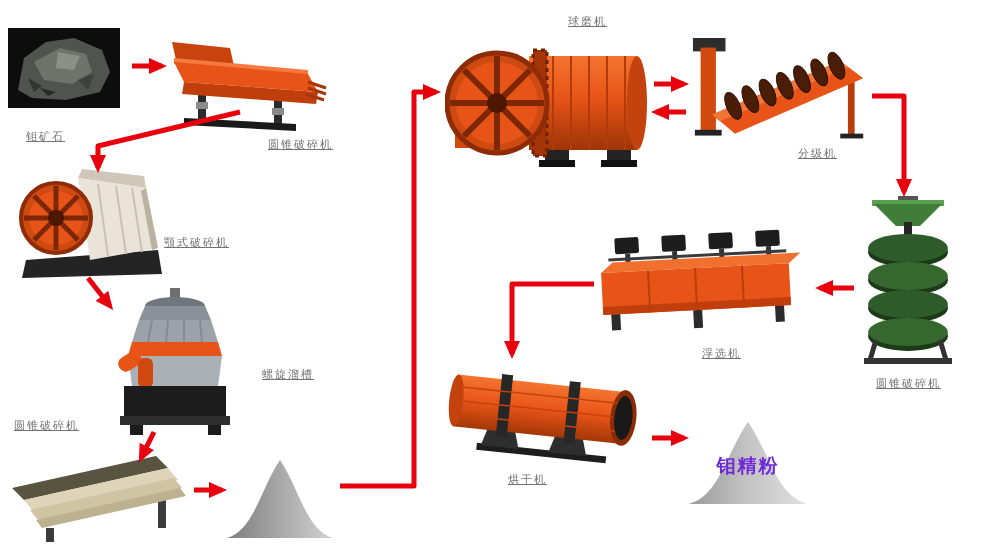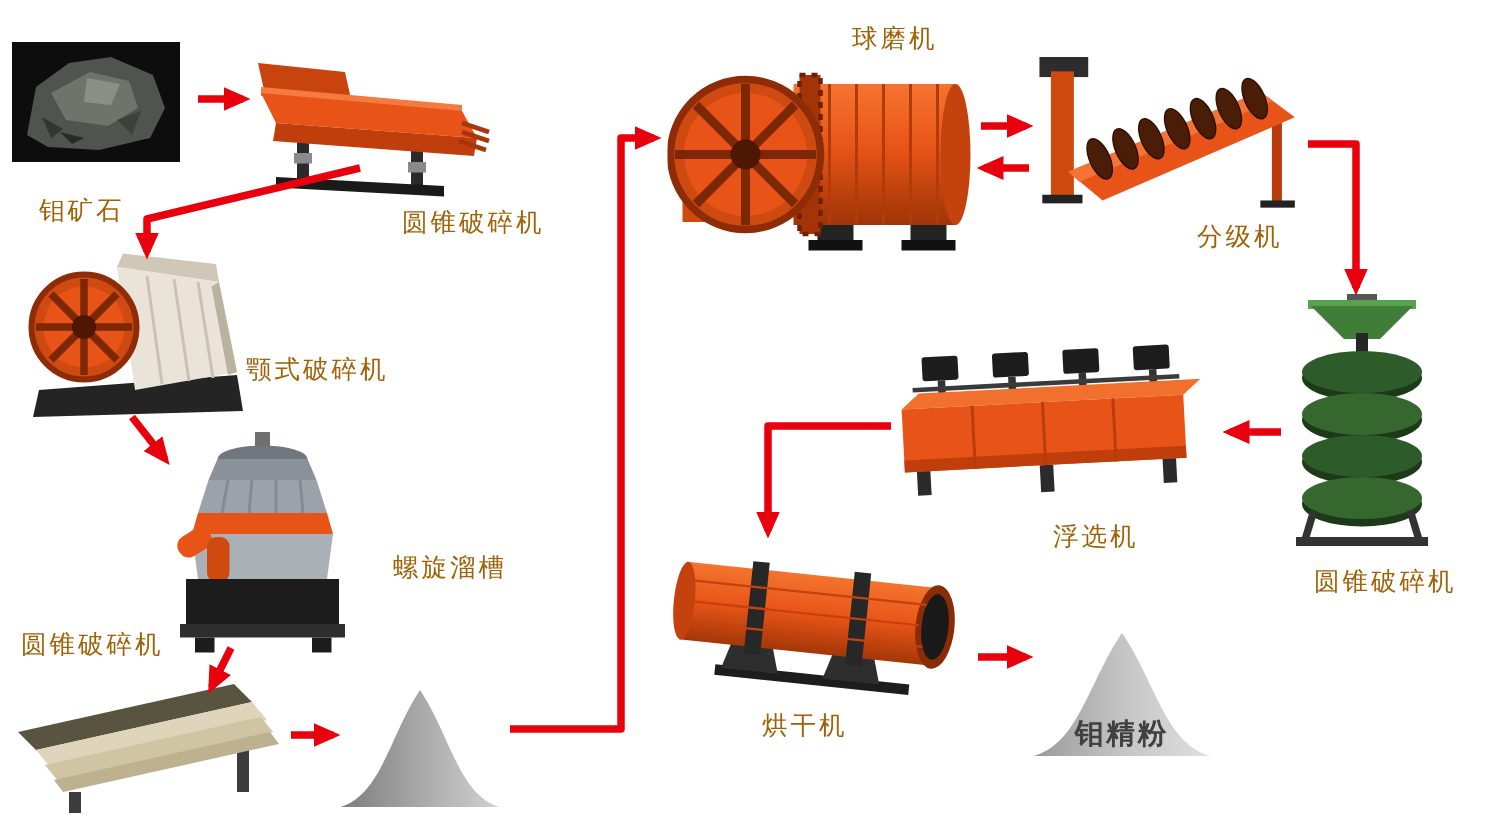--- a/index.html
+++ b/index.html
@@ -8,24 +8,25 @@
     background:#ffffff;
     font-family:"Liberation Sans", sans-serif;
     position:relative;
     overflow:hidden;
   }
   #stage { position:absolute; inset:0; width:1000px; height:560px; }
   .node { position:absolute; }
   .node svg { display:block; }
   .label {
     position:absolute;
-    font-size:17px;
-    color:#a16207;
+    font-size:11px;
+    color:#737373;
     white-space:nowrap;
     letter-spacing:2px;
+    text-decoration:underline;
   }
   .pile-label {
     position:absolute;
     font-size:19px;
     font-weight:bold;
     text-align:center;
     letter-spacing:2px;
   }
   .arrows { position:absolute; left:0; top:0; }
 </style>
@@ -313,15 +314,15 @@
   <div class="label" style="left:26px;top:129px">钼矿石</div>
   <div class="label" style="left:268px;top:137px">圆锥破碎机</div>
   <div class="label" style="left:164px;top:235px">颚式破碎机</div>
   <div class="label" style="left:262px;top:367px">螺旋溜槽</div>
   <div class="label" style="left:14px;top:418px">圆锥破碎机</div>
   <div class="label" style="left:568px;top:14px">球磨机</div>
   <div class="label" style="left:798px;top:146px">分级机</div>
   <div class="label" style="left:876px;top:376px">圆锥破碎机</div>
   <div class="label" style="left:702px;top:346px">浮选机</div>
   <div class="label" style="left:508px;top:472px">烘干机</div>
-  <div class="pile-label" style="left:686px;top:476px;width:124px;color:#404040">钼精粉</div>
+  <div class="pile-label" style="left:686px;top:453px;width:124px;color:#6d28d9">钼精粉</div>
 
 </div>
 
 </body></html>

